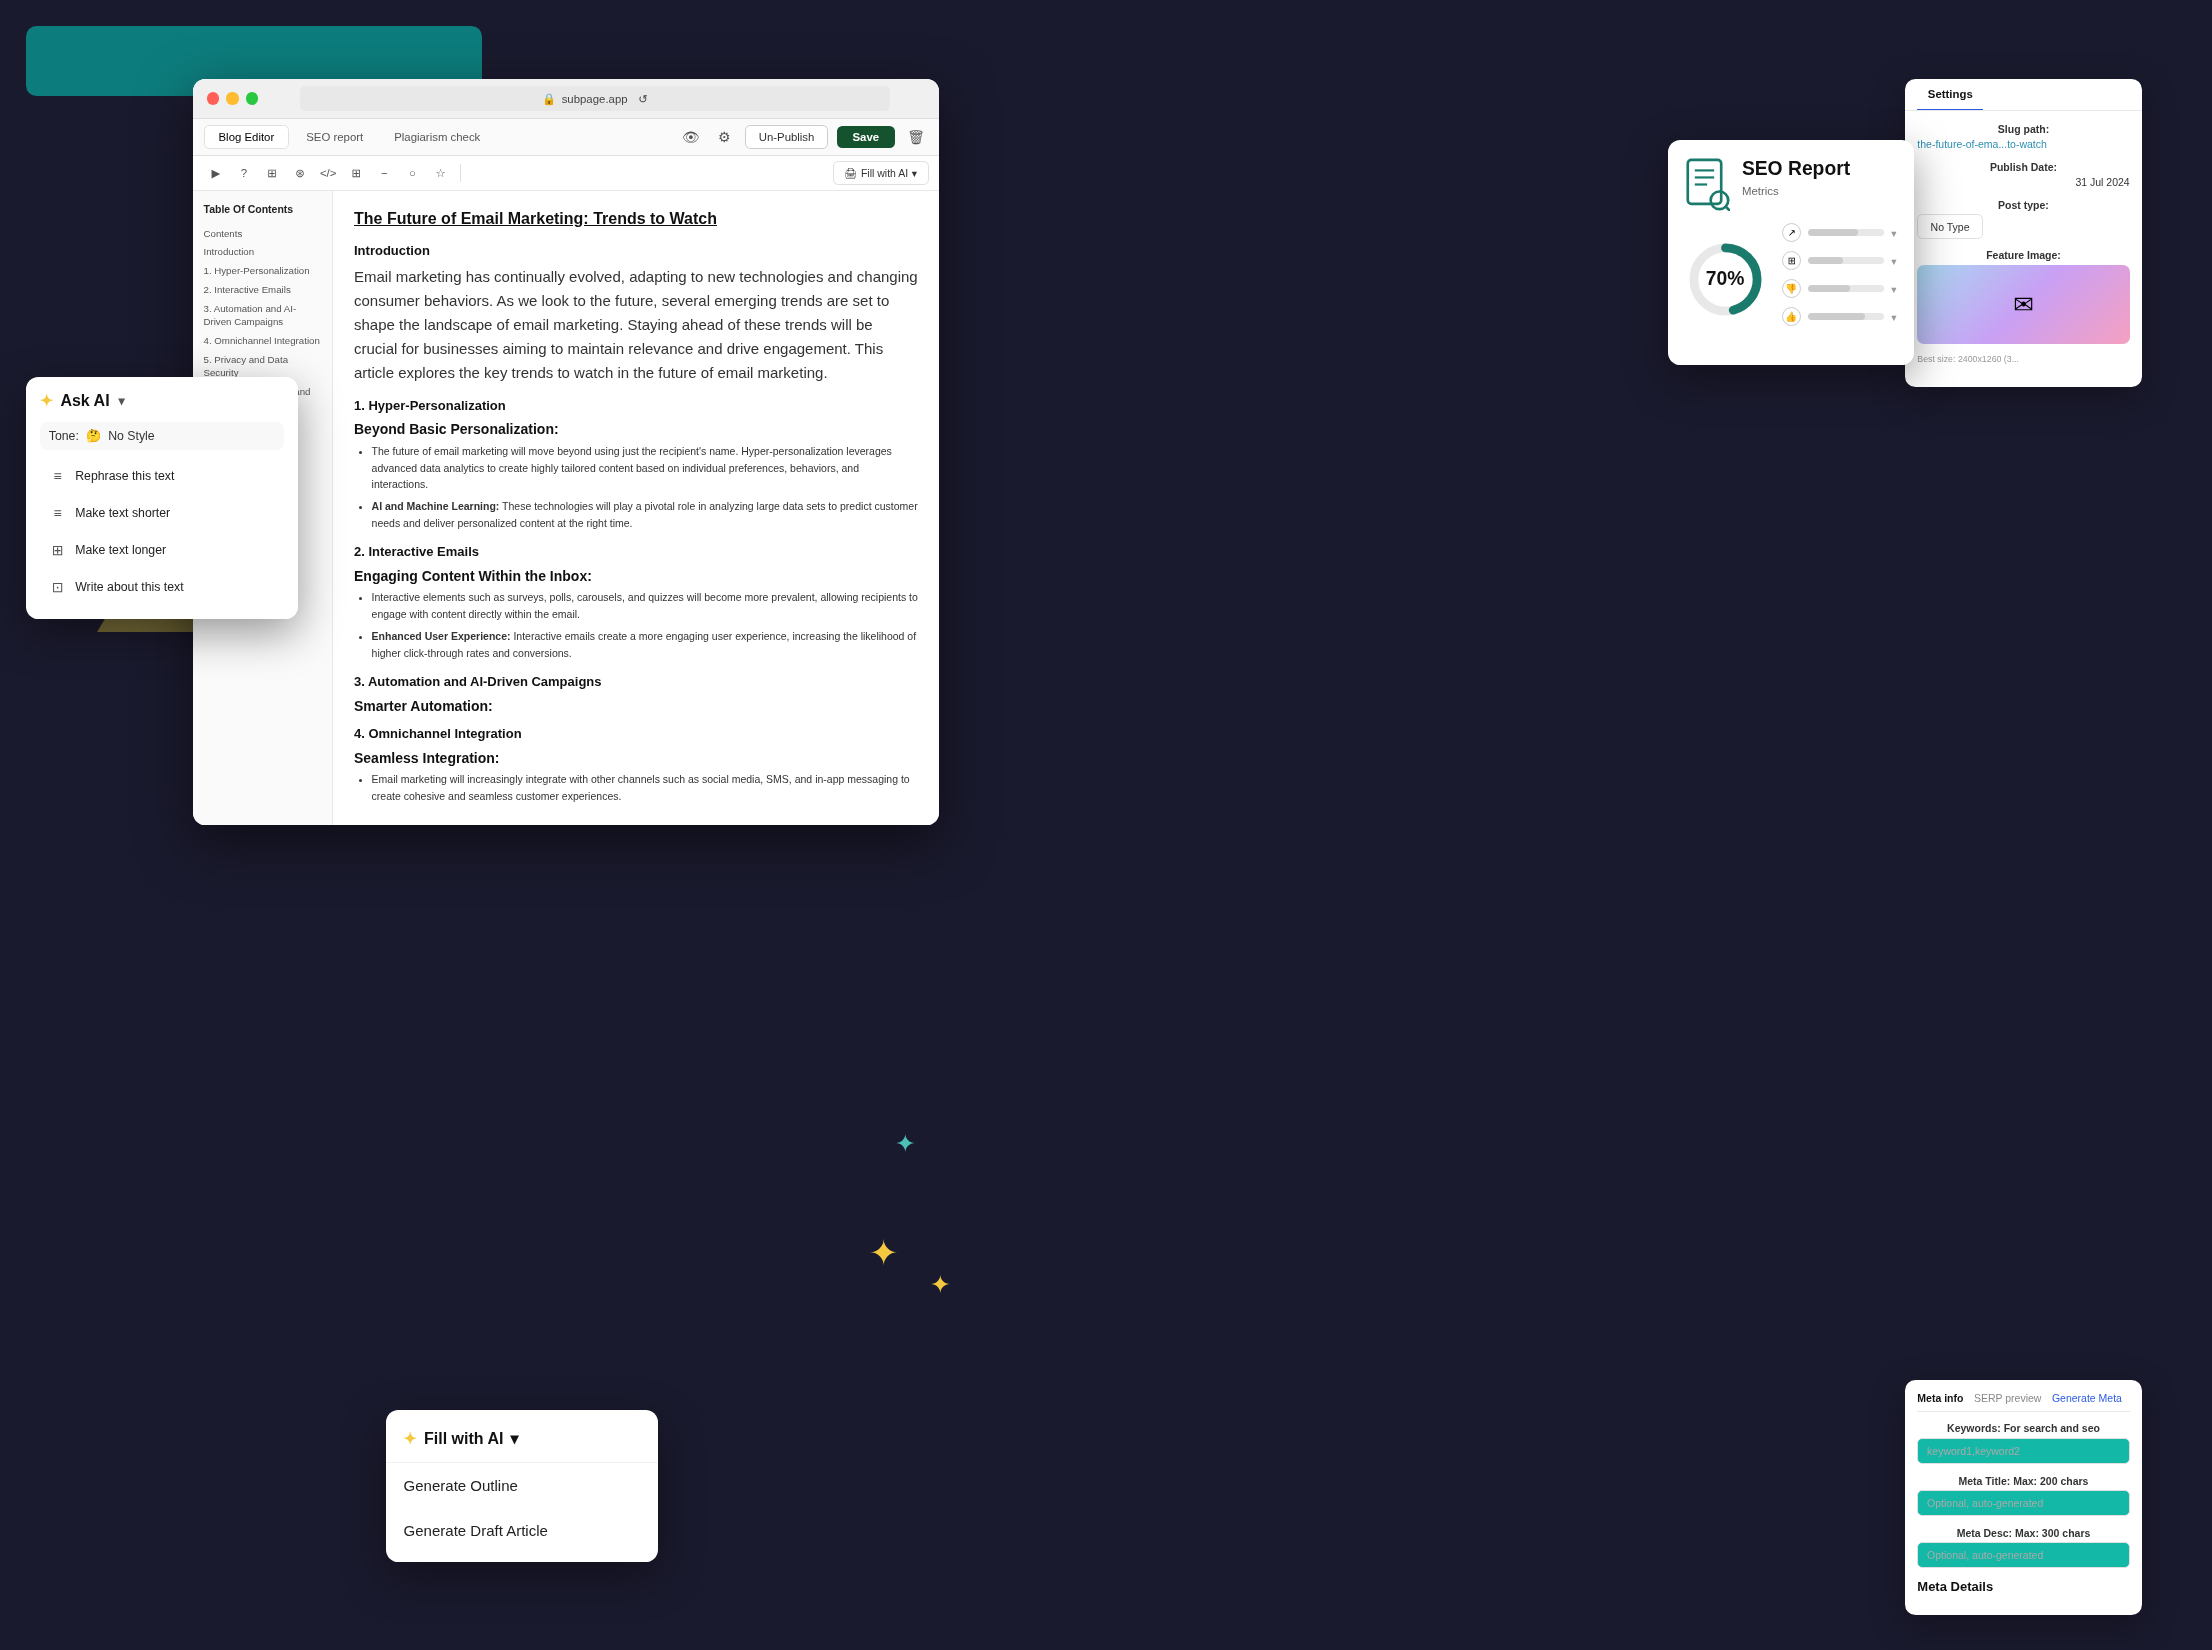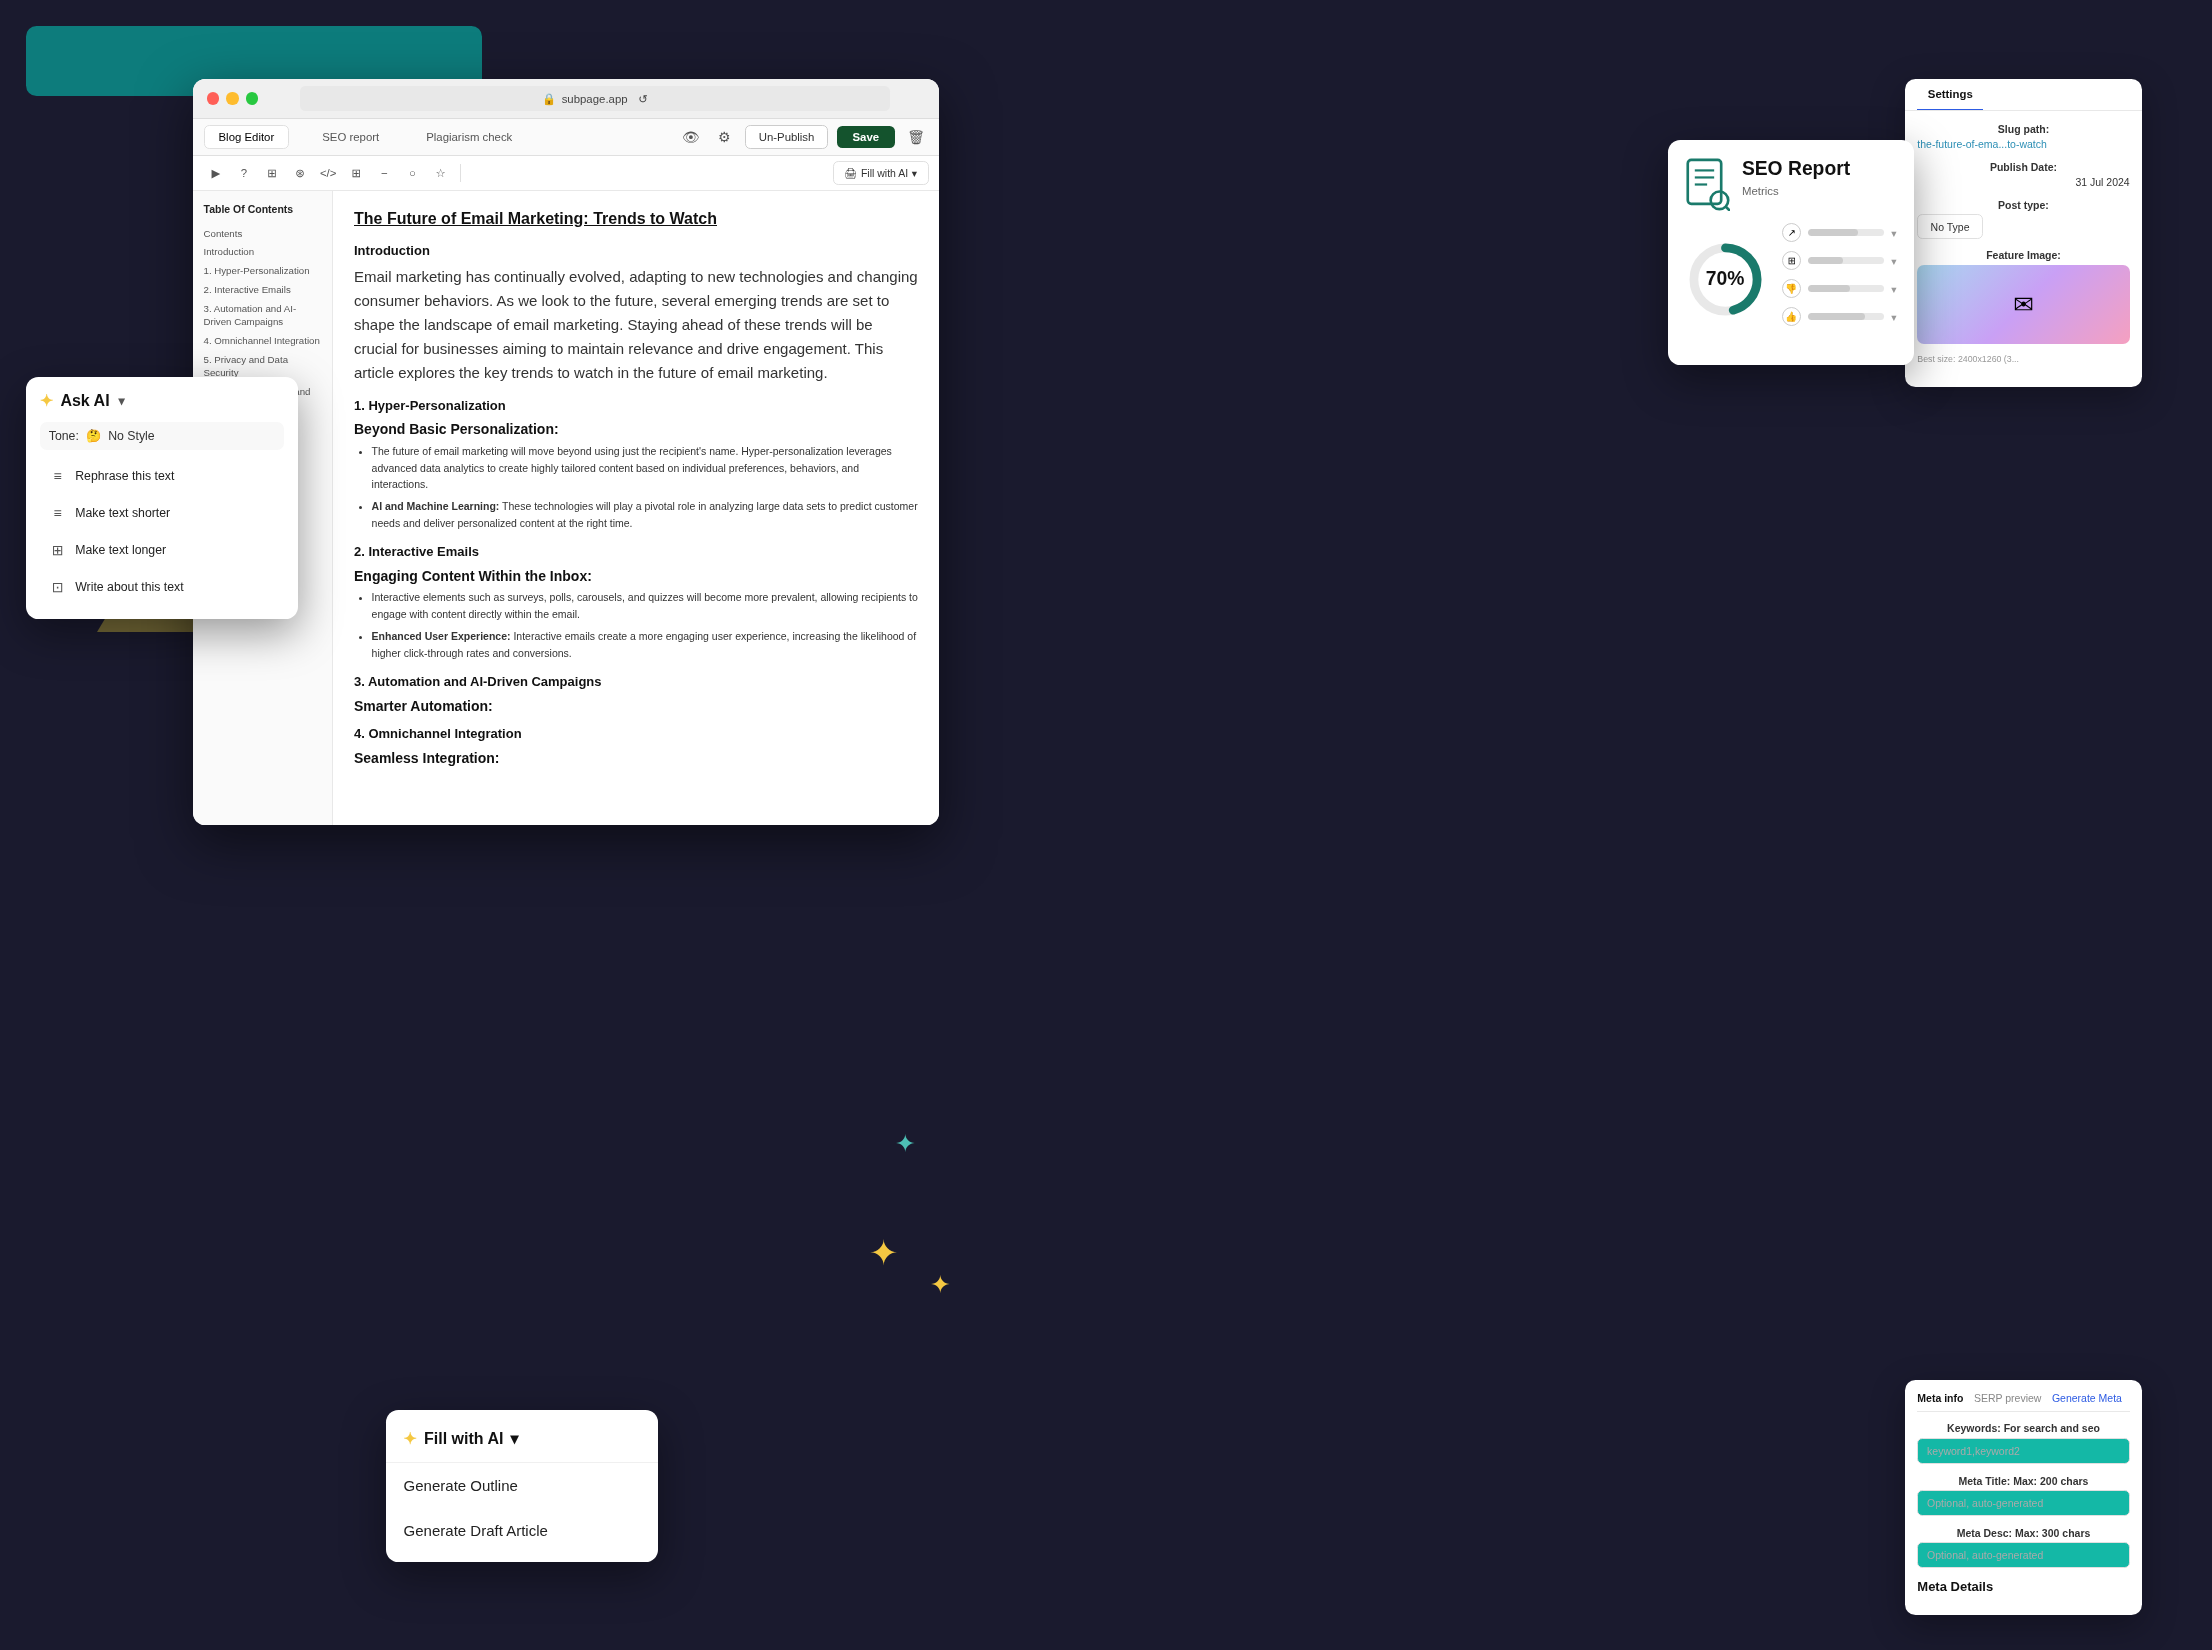--- a/index.html
+++ b/index.html
@@ -101,21 +101,21 @@
       color: #444;
       gap: 5.3px;
     }
     .browser-tabs {
       height: 37px;
       background: #fafafa;
       border-bottom: 0.9px solid #e0e0e0;
       display: flex;
       align-items: center;
       padding: 0 10.5px;
-      gap: 19px;
+      gap: 3px;
     }
     .browser-tab {
       padding: 5.3px 14px;
       border-radius: 5.3px;
       font-size: 11.4px;
       color: #555;
       cursor: pointer;
     }
     .browser-tab.active {
       background: #fff;
@@ -666,20 +666,23 @@
       <ul class="bullet-list">
         <li class="bullet-item">Interactive elements such as surveys, polls, carousels, and quizzes will become more prevalent, allowing recipients to engage with content directly within the email.</li>
         <li class="bullet-item"><strong>Enhanced User Experience:</strong> Interactive emails create a more engaging user experience, increasing the likelihood of higher click-through rates and conversions.</li>
       </ul>
 
       <div class="section-heading">3. Automation and AI-Driven Campaigns</div>
       <div class="subsection-heading">Smarter Automation:</div>
 
       <div class="section-heading">4. Omnichannel Integration</div>
       <div class="subsection-heading">Seamless Integration:</div>
+      <ul class="bullet-list">
+        <li class="bullet-item">Email marketing will increasingly integrate with other channels such as social media, SMS, and in-app messaging to create cohesive and seamless customer experiences.</li>
+      </ul>
     </div>
   </div>
 </div>
 
 <div class="settings-panel">
   <div class="settings-tabs">
     <div class="settings-tab active">Settings</div>
   </div>
   <div class="settings-body">
     <div class="field-label">Slug path:</div>

